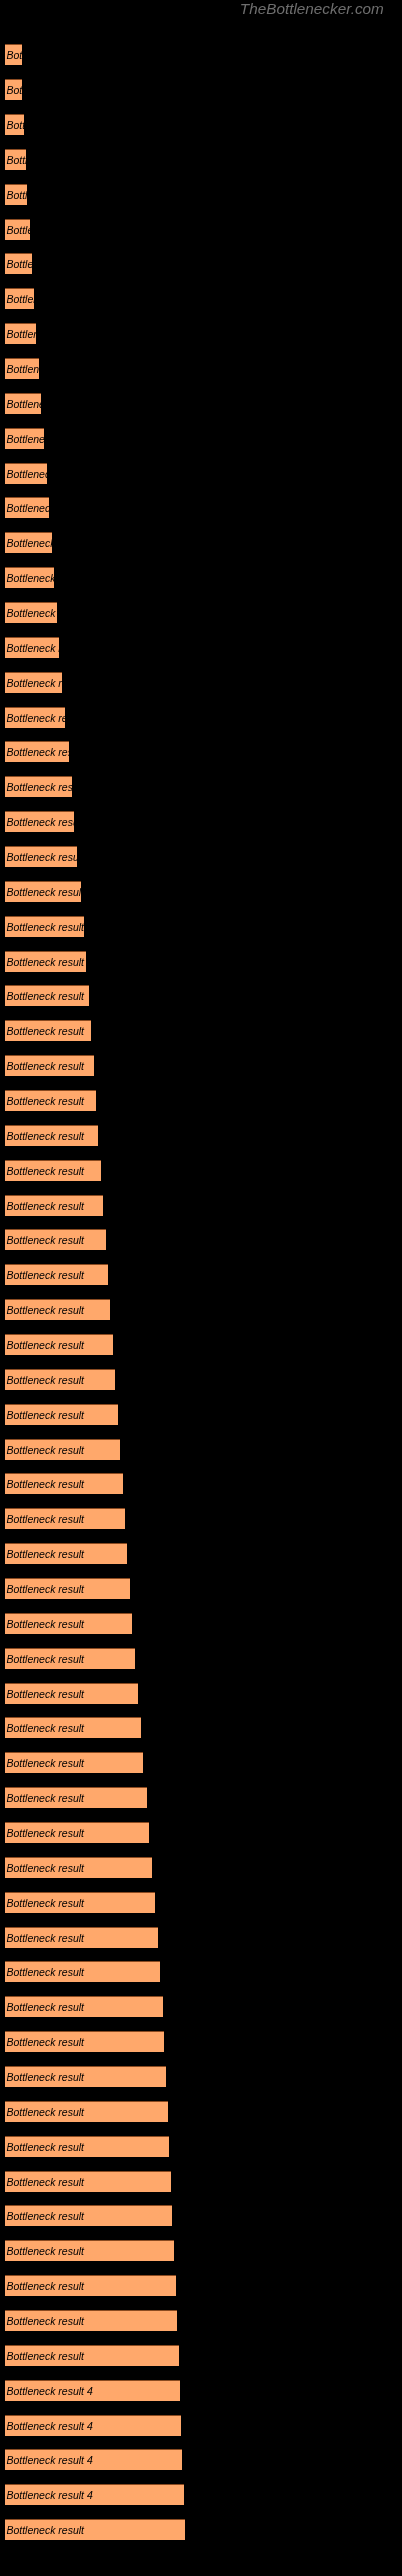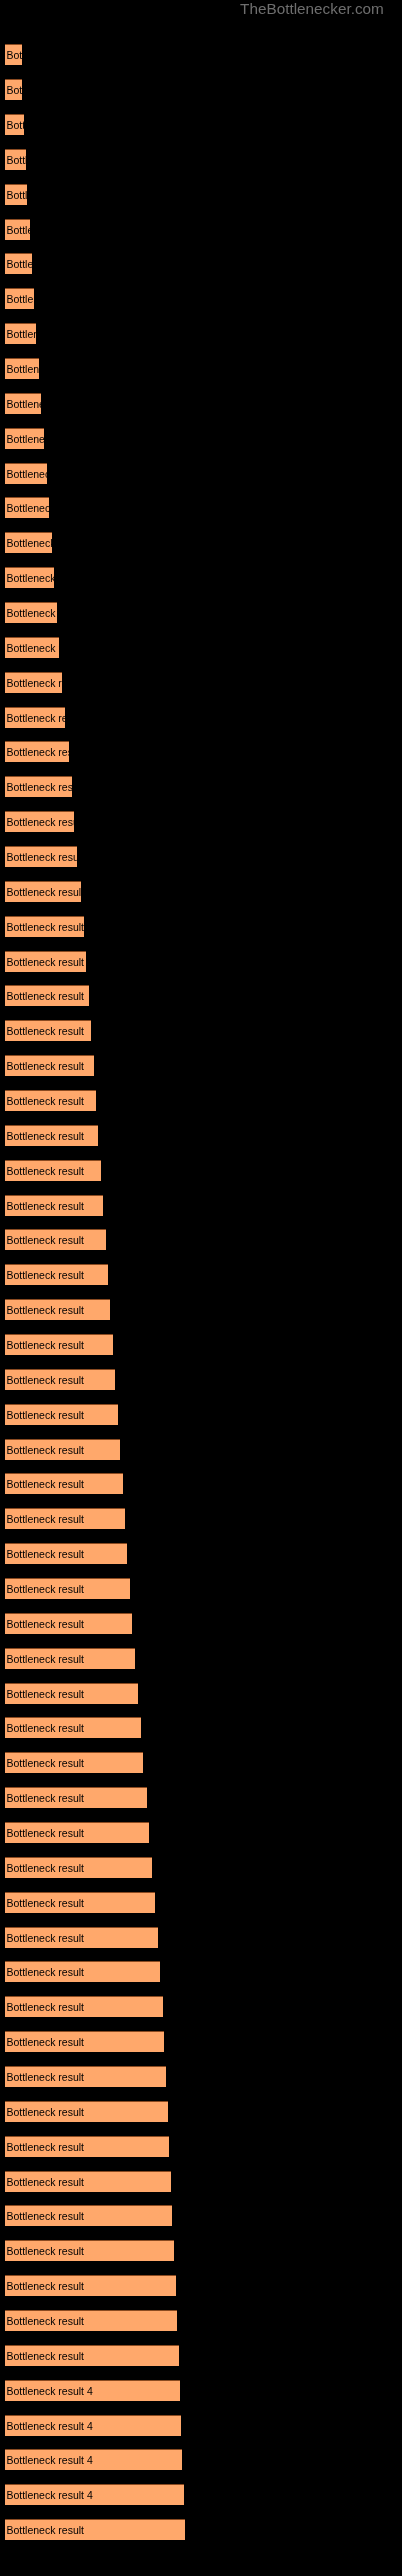--- a/index.html
+++ b/index.html
@@ -13,20 +13,21 @@
     position: relative;
     overflow: hidden;
     font-family: "Liberation Sans", sans-serif;
   }
   #chart-root {
     position: absolute;
     left: 0; top: 0;
     width: 387px;
     height: 2576px;
     background: #000000;
+    font-style: italic;
   }
   .watermark {
     position: absolute;
     right: 3.2px;
     top: 0px;
     font-family: "Liberation Sans", sans-serif;
     font-size: 15.3px;
     color: #6e6e6e;
     letter-spacing: 0px;
     white-space: nowrap;

